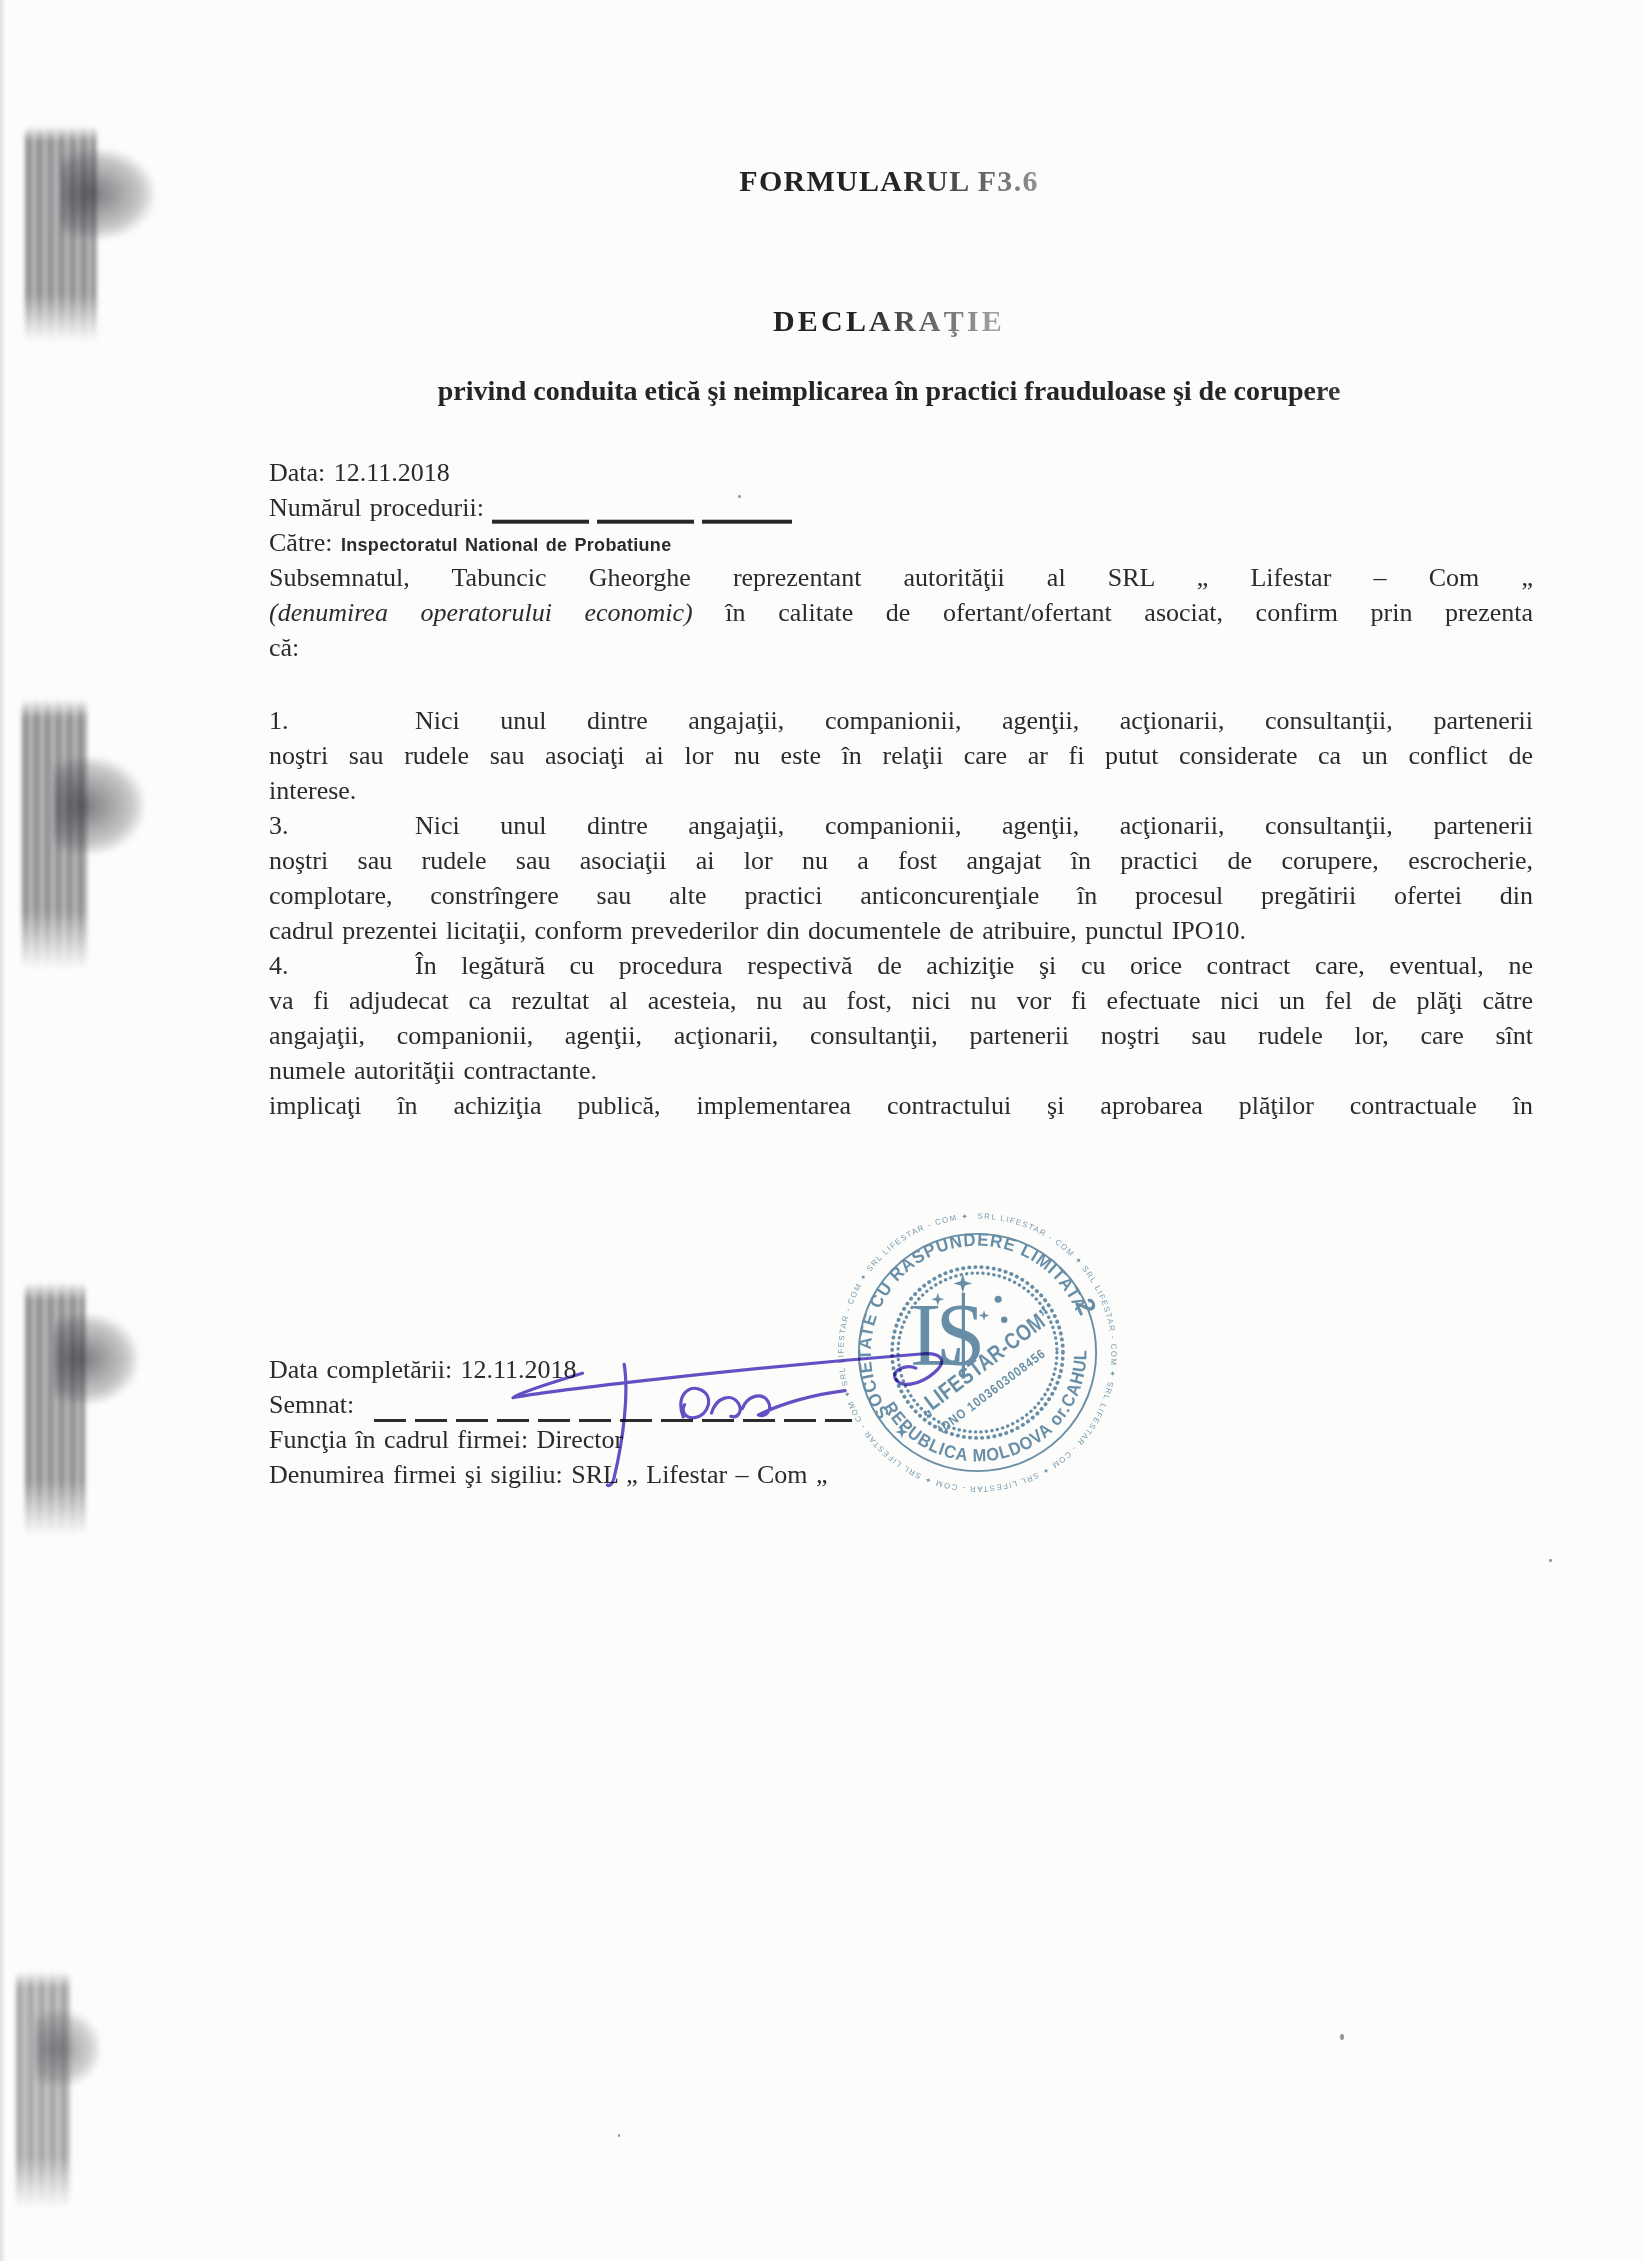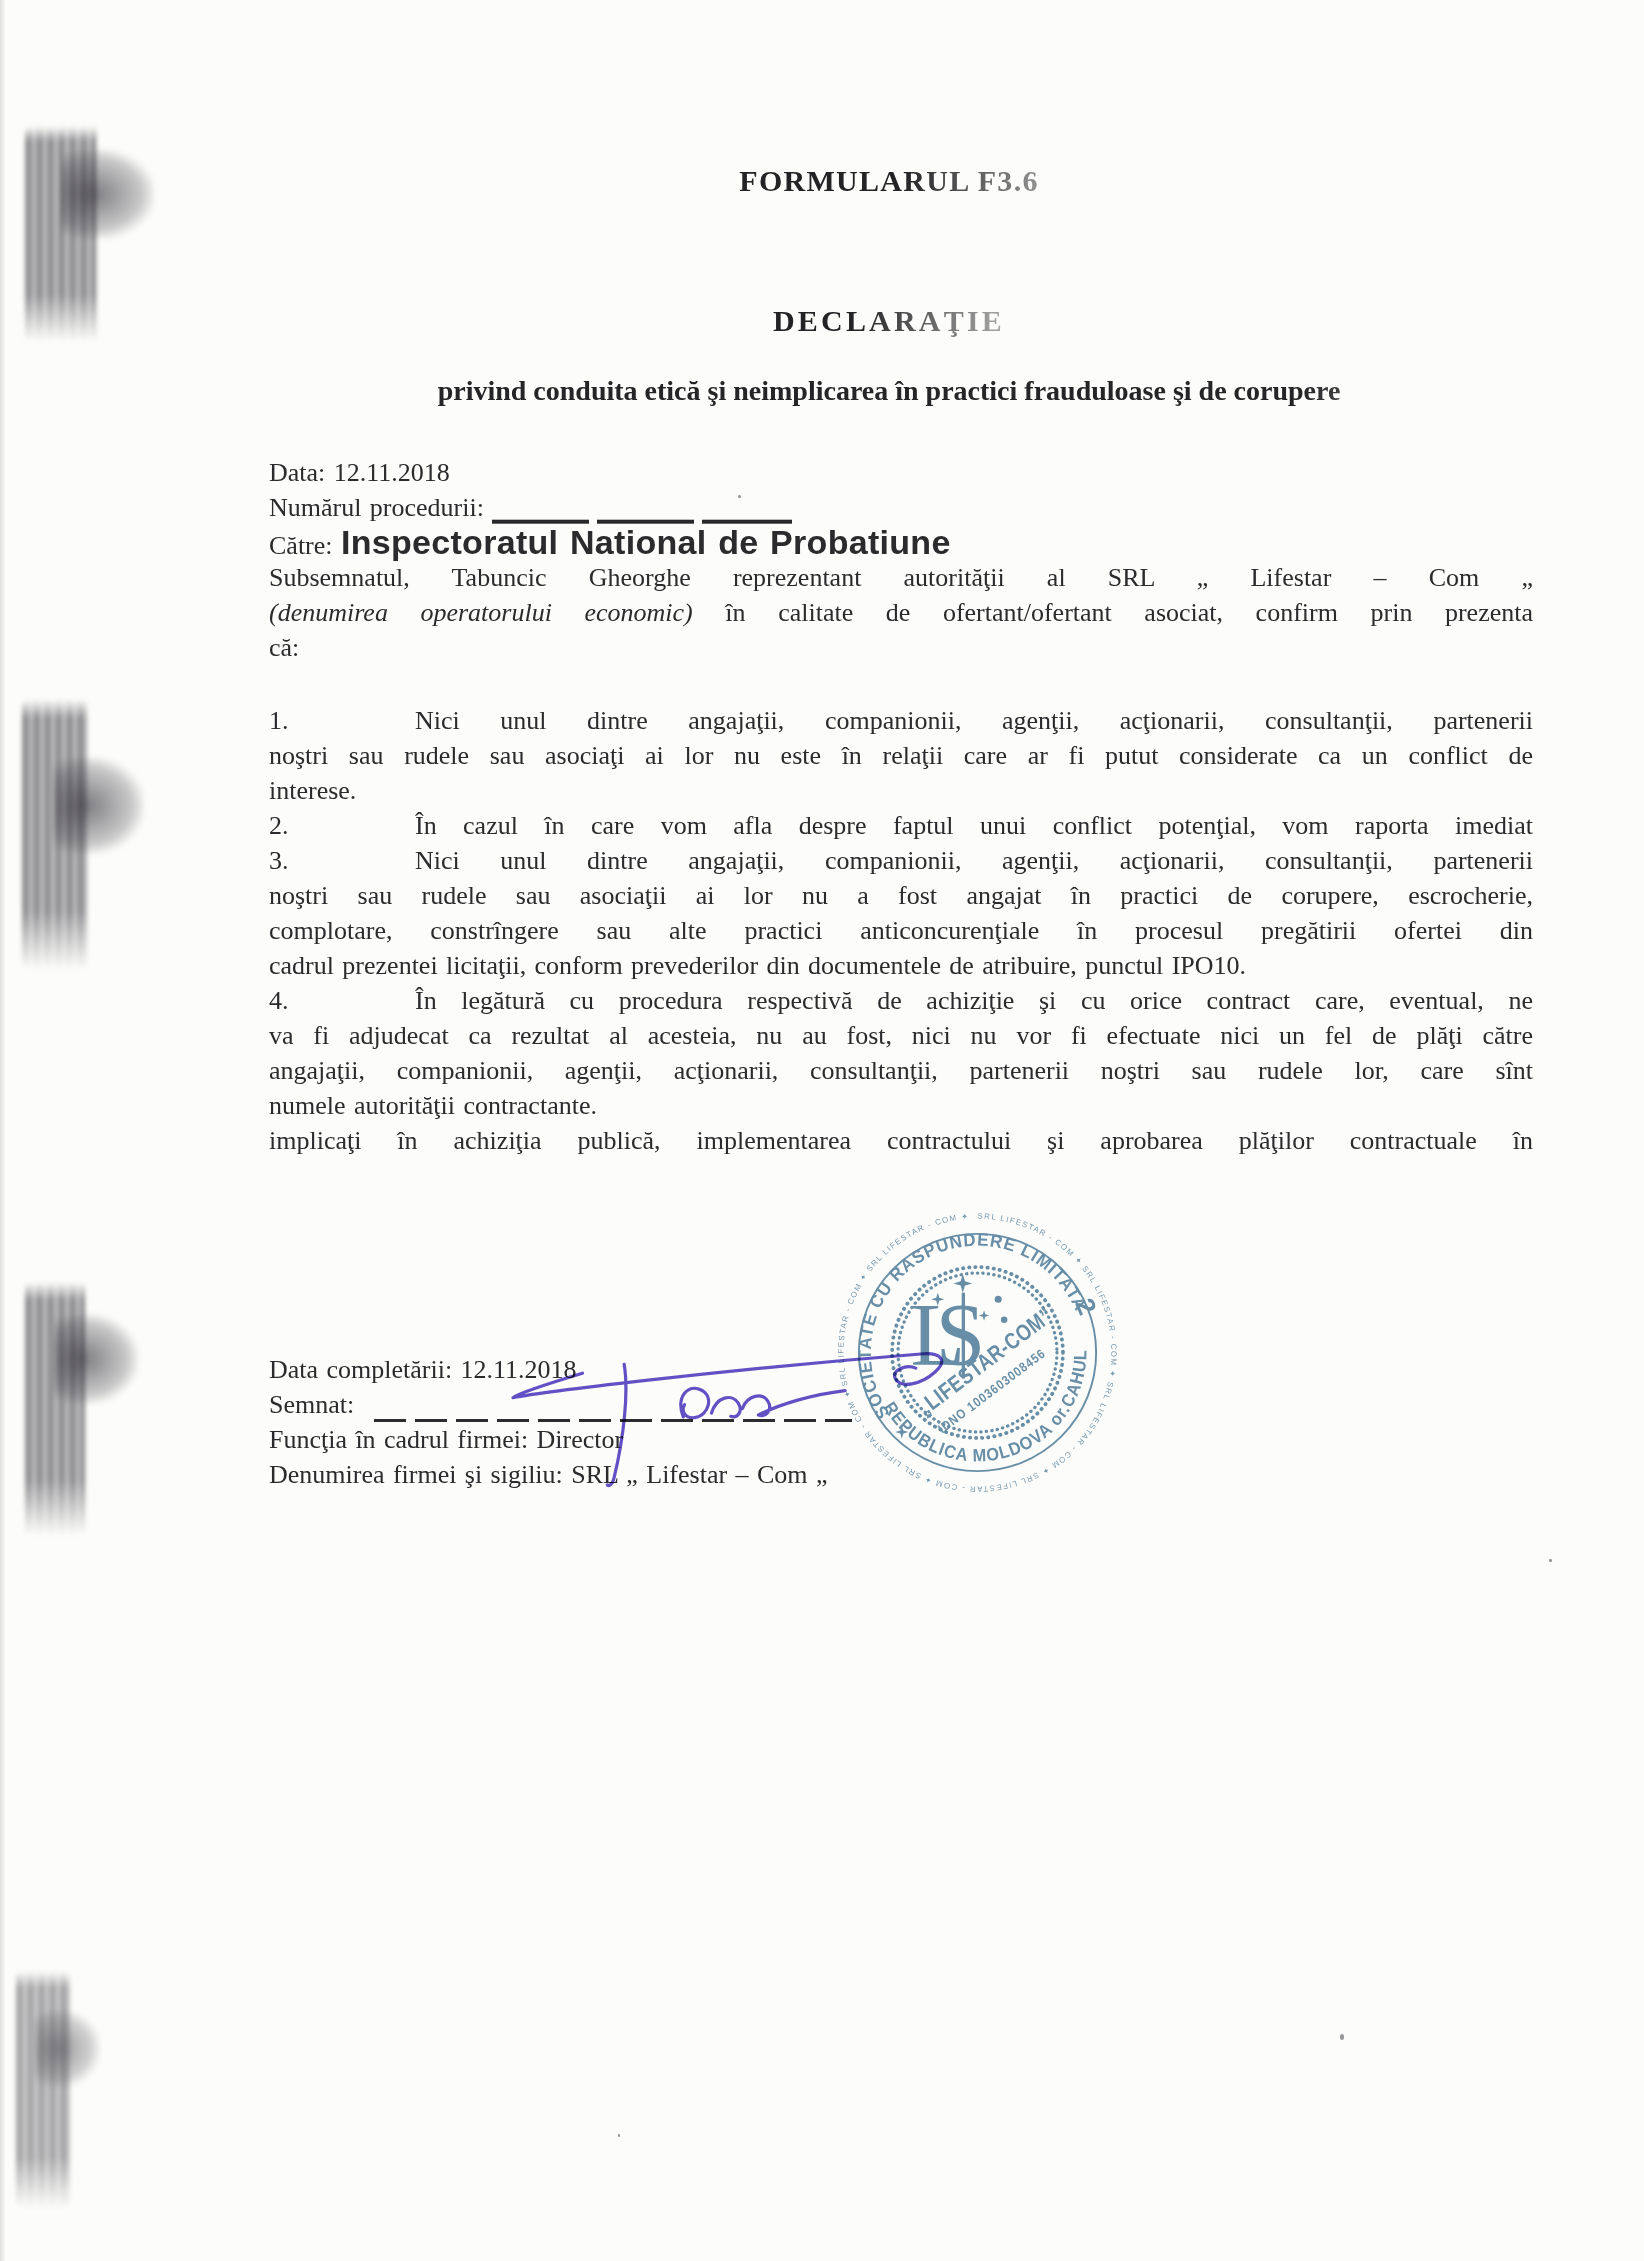--- a/index.html
+++ b/index.html
@@ -22,21 +22,21 @@
   .fade-subtitle{left:1301px;top:365px;width:142px;height:55px;
     background:linear-gradient(90deg,rgba(252,252,250,0),rgba(252,252,250,.45));}
   
   .block{position:absolute;left:269px;width:1264px;font-size:26px;}
   .meta{top:455px;}
   .items{top:703px;}
   .footer{top:1352px;}
   .line{height:35px;line-height:35px;word-spacing:1.9px;}
   .line.j{text-align:justify;text-align-last:justify;text-justify:inter-word;}
   .num{display:inline-block;width:146px;}
-  .sans-bold{font-family:"Liberation Sans",sans-serif;font-weight:700;font-size:34px;letter-spacing:0.3px;}
+  .sans-bold{font-family:"Liberation Sans",sans-serif;font-weight:700;font-size:18px;letter-spacing:0.3px;}
   .it{font-style:italic;}
   
   .fill-line{display:inline-block;width:300px;height:3.9px;margin-left:7.7px;
     background:repeating-linear-gradient(90deg,#28282a 0 97px,rgba(40,40,42,0) 97px 105px);
     transform:translateY(7.7px);}
   
   .sig-line{display:inline-block;width:478px;height:3.2px;margin-left:19.3px;
     background:repeating-linear-gradient(90deg,#2c2c2e 0 32px,rgba(44,44,46,0) 32px 41px);
     transform:translateY(9px);}
   
@@ -114,21 +114,20 @@
       <span class="it">(denumirea operatorului economic)</span>
       <span>în calitate de ofertant/ofertant asociat, confirm prin prezenta</span>
     </div>
     <div class="line">că:</div>
   </div>
 
   <div class="block items">
     <div class="line j"><span class="num">1.</span><span>Nici unul dintre angajaţii, companionii, agenţii, acţionarii, consultanţii, partenerii</span></div>
     <div class="line j">noştri sau rudele sau asociaţi ai lor nu este în relaţii care ar fi putut considerate ca un conflict de</div>
     <div class="line">interese.</div>
-    <div class="line j"><span class="num">2.</span><span>În cazul în care vom afla despre faptul unui conflict potenţial, vom raporta imediat</span></div>
     <div class="line j"><span class="num">3.</span><span>Nici unul dintre angajaţii, companionii, agenţii, acţionarii, consultanţii, partenerii</span></div>
     <div class="line j">noştri sau rudele sau asociaţii ai lor nu a fost angajat în practici de corupere, escrocherie,</div>
     <div class="line j">complotare, constrîngere sau alte practici anticoncurenţiale în procesul pregătirii ofertei din</div>
     <div class="line">cadrul prezentei licitaţii, conform prevederilor din documentele de atribuire, punctul IPO10.</div>
     <div class="line j"><span class="num">4.</span><span>În legătură cu procedura respectivă de achiziţie şi cu orice contract care, eventual, ne</span></div>
     <div class="line j">va fi adjudecat ca rezultat al acesteia, nu au fost, nici nu vor fi efectuate nici un  fel de plăţi către</div>
     <div class="line j">angajaţii, companionii, agenţii, acţionarii, consultanţii, partenerii noştri sau rudele lor, care sînt</div>
     <div class="line">numele autorităţii contractante.</div>
     <div class="line j">implicaţi în achiziţia publică, implementarea contractului şi aprobarea plăţilor contractuale în</div>
   </div>

